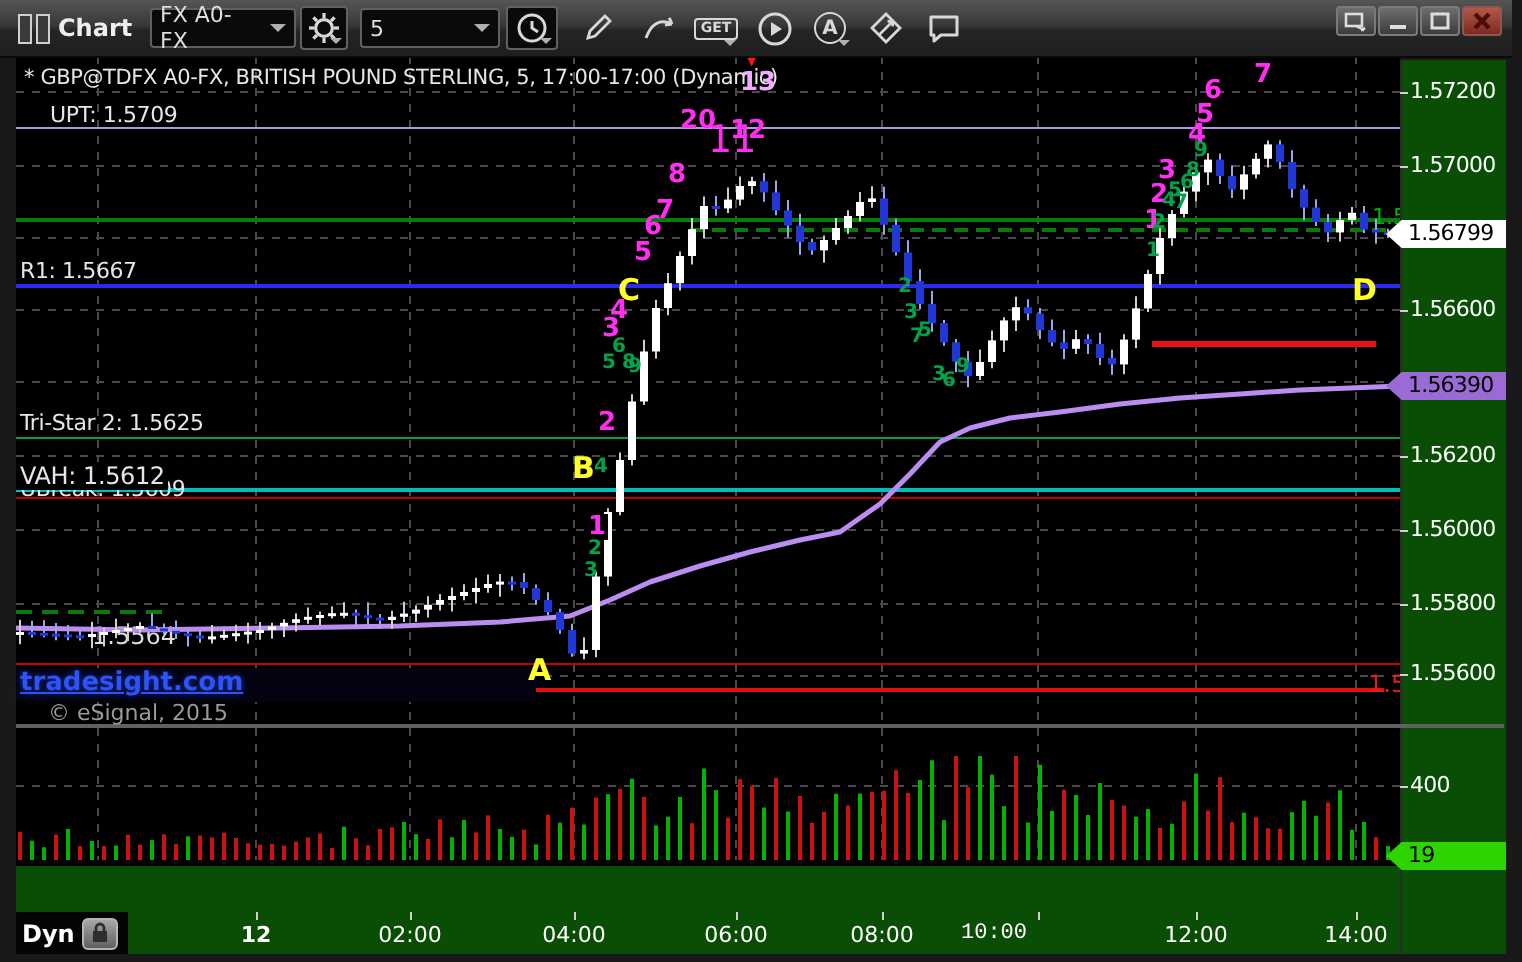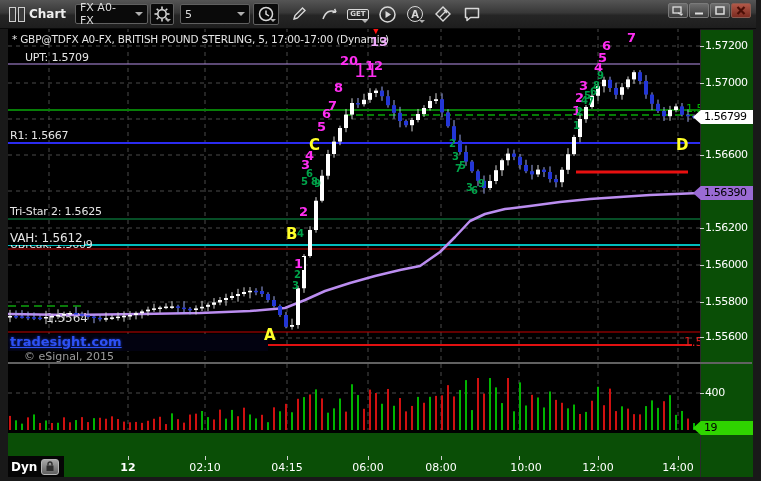--- a/index.html
+++ b/index.html
@@ -600,29 +600,29 @@
     <div class="ptick" style="top: 258px;">1.56000</div>
     <div class="ptickmark" style="top: 265px;"></div>
     <div class="ptick" style="top: 295px;">1.55800</div>
     <div class="ptickmark" style="top: 302px;"></div>
     <div class="ptick" style="top: 330px;">1.55600</div>
     <div class="ptickmark" style="top: 337px;"></div>
     <div class="ptick" style="top: 386px;">400</div>
     <div class="ptickmark" style="top: 393px;"></div>
     <div class="tlabel" style="left: 128px; font-weight: bold;">12</div>
     <div class="ttickmark" style="left: 128px;"></div>
-    <div class="tlabel" style="left: 205px;">02:10</div>
+    <div class="tlabel" style="left: 205px;">02:00</div>
     <div class="ttickmark" style="left: 205px;"></div>
-    <div class="tlabel" style="left: 287px;">04:15</div>
+    <div class="tlabel" style="left: 287px;">04:00</div>
     <div class="ttickmark" style="left: 287px;"></div>
     <div class="tlabel" style="left: 368px;">06:00</div>
     <div class="ttickmark" style="left: 368px;"></div>
     <div class="tlabel" style="left: 441px;">08:00</div>
     <div class="ttickmark" style="left: 441px;"></div>
-    <div class="tlabel" style="left: 526px;">10:00</div>
+    <div class="tlabel" style="left: 497px; font-family: Liberation Mono, monospace;">10:00</div>
     <div class="ttickmark" style="left: 519px;"></div>
     <div class="tlabel" style="left: 598px;">12:00</div>
     <div class="ttickmark" style="left: 598px;"></div>
     <div class="tlabel" style="left: 678px;">14:00</div>
     <div class="ttickmark" style="left: 678px;"></div>
     <div class="ann" style="left: 372px; top: 25px; color: rgb(255, 17, 17); font-size: 10px; font-weight: bold;">▼</div>
     <div class="ann" style="left: 370px; top: 35px; color: #f0abfc; font-size: 13px; font-weight: bold;">13</div>
     <div class="ann" style="left: 340px; top: 54px; color: rgb(255, 46, 242); font-size: 13px; font-weight: bold;">20</div>
     <div class="ann" style="left: 354px; top: 61px; color: rgb(255, 46, 242); font-size: 19px; font-weight: normal;">11</div>
     <div class="ann" style="left: 365px; top: 59px; color: rgb(255, 46, 242); font-size: 13px; font-weight: bold;">12</div>

